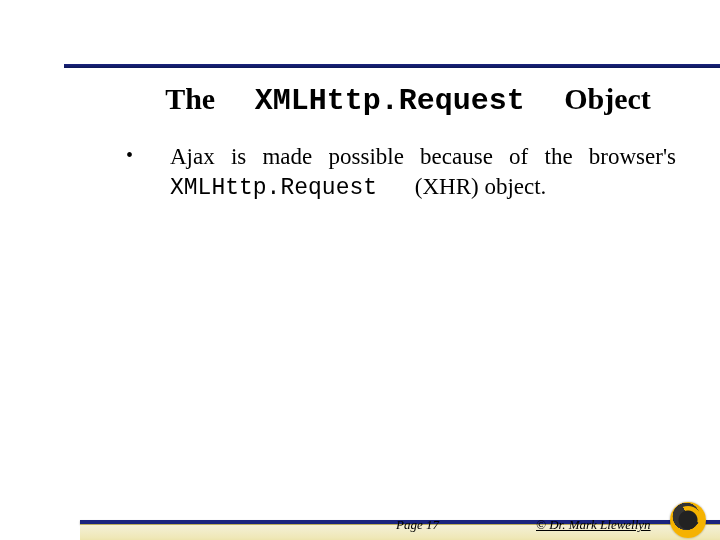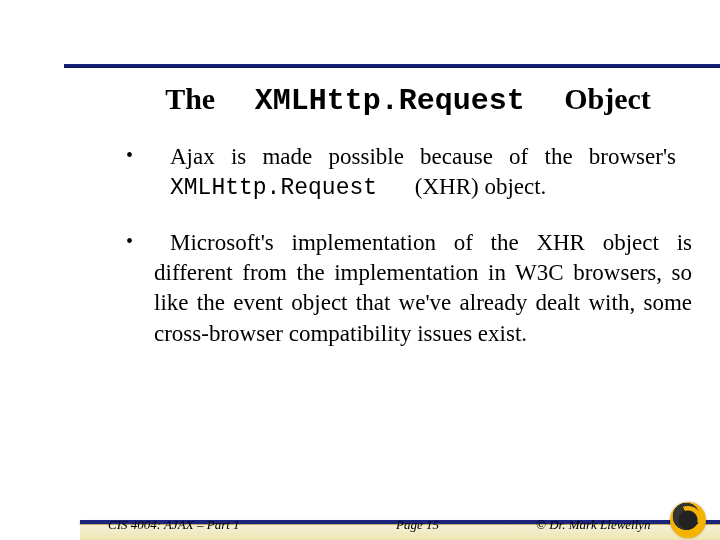--- a/index.html
+++ b/index.html
@@ -52,21 +52,21 @@
     background: #1a237e;
     box-shadow: 0 1px 2px rgba(0,0,0,0.35);
   }
   .footer-text {
     position: absolute; bottom: 7px;
     font-size: 13px; font-style: italic; font-family: "Times New Roman", Times, serif;
     color: #000;
   }
   .footer-text.course { left: 12px; }
   .footer-text.page { left: 300px; }
-  .footer-text.copy { left: 440px; }
+  .footer-text.copy { left: 440px; text-decoration: underline; }
   .logo {
     position: absolute; right: 14px; bottom: 2px; width: 36px; height: 36px;
     border-radius: 50%;
     background: radial-gradient(circle at 45% 40%, #333 0 46%, #f5b200 47% 100%);
     box-shadow: 0 0 2px rgba(0,0,0,0.4);
     overflow: hidden;
   }
   .logo::after {
     content: "";
     position: absolute; inset: 4px;
@@ -84,28 +84,24 @@
 
   <h1 class="title">
     <span>The </span><span class="mono">XMLHttp.Request</span><span> Object</span>
   </h1>
 
   <div class="body">
     <ul class="bullets">
       <li>
         <span>Ajax is made possible because of the browser's </span><span class="mono-inline">XMLHttp.Request</span><span> (XHR) object.</span>
       </li>
-      <li>
-        <span>Microsoft's implementation of the XHR object is different from the implementation in W3C browsers,  so like the event object that we've already dealt with, some cross-browser compatibility issues exist.</span><span class="mono-inline"></span><span></span>
-      </li>
     </ul>
   </div>
 
   <div class="footer">
     <div class="footer-rule"></div>
     <div class="footer-bar">
-      <span class="footer-text course">CIS 4004: AJAX – Part 1</span>
-      <span class="footer-text page">Page 15</span>
+      <span class="footer-text page">Page 17</span>
       <span class="footer-text copy">© Dr. Mark Llewellyn</span>
       <div class="logo"></div>
     </div>
   </div>
 </div>
 
 </body></html>

